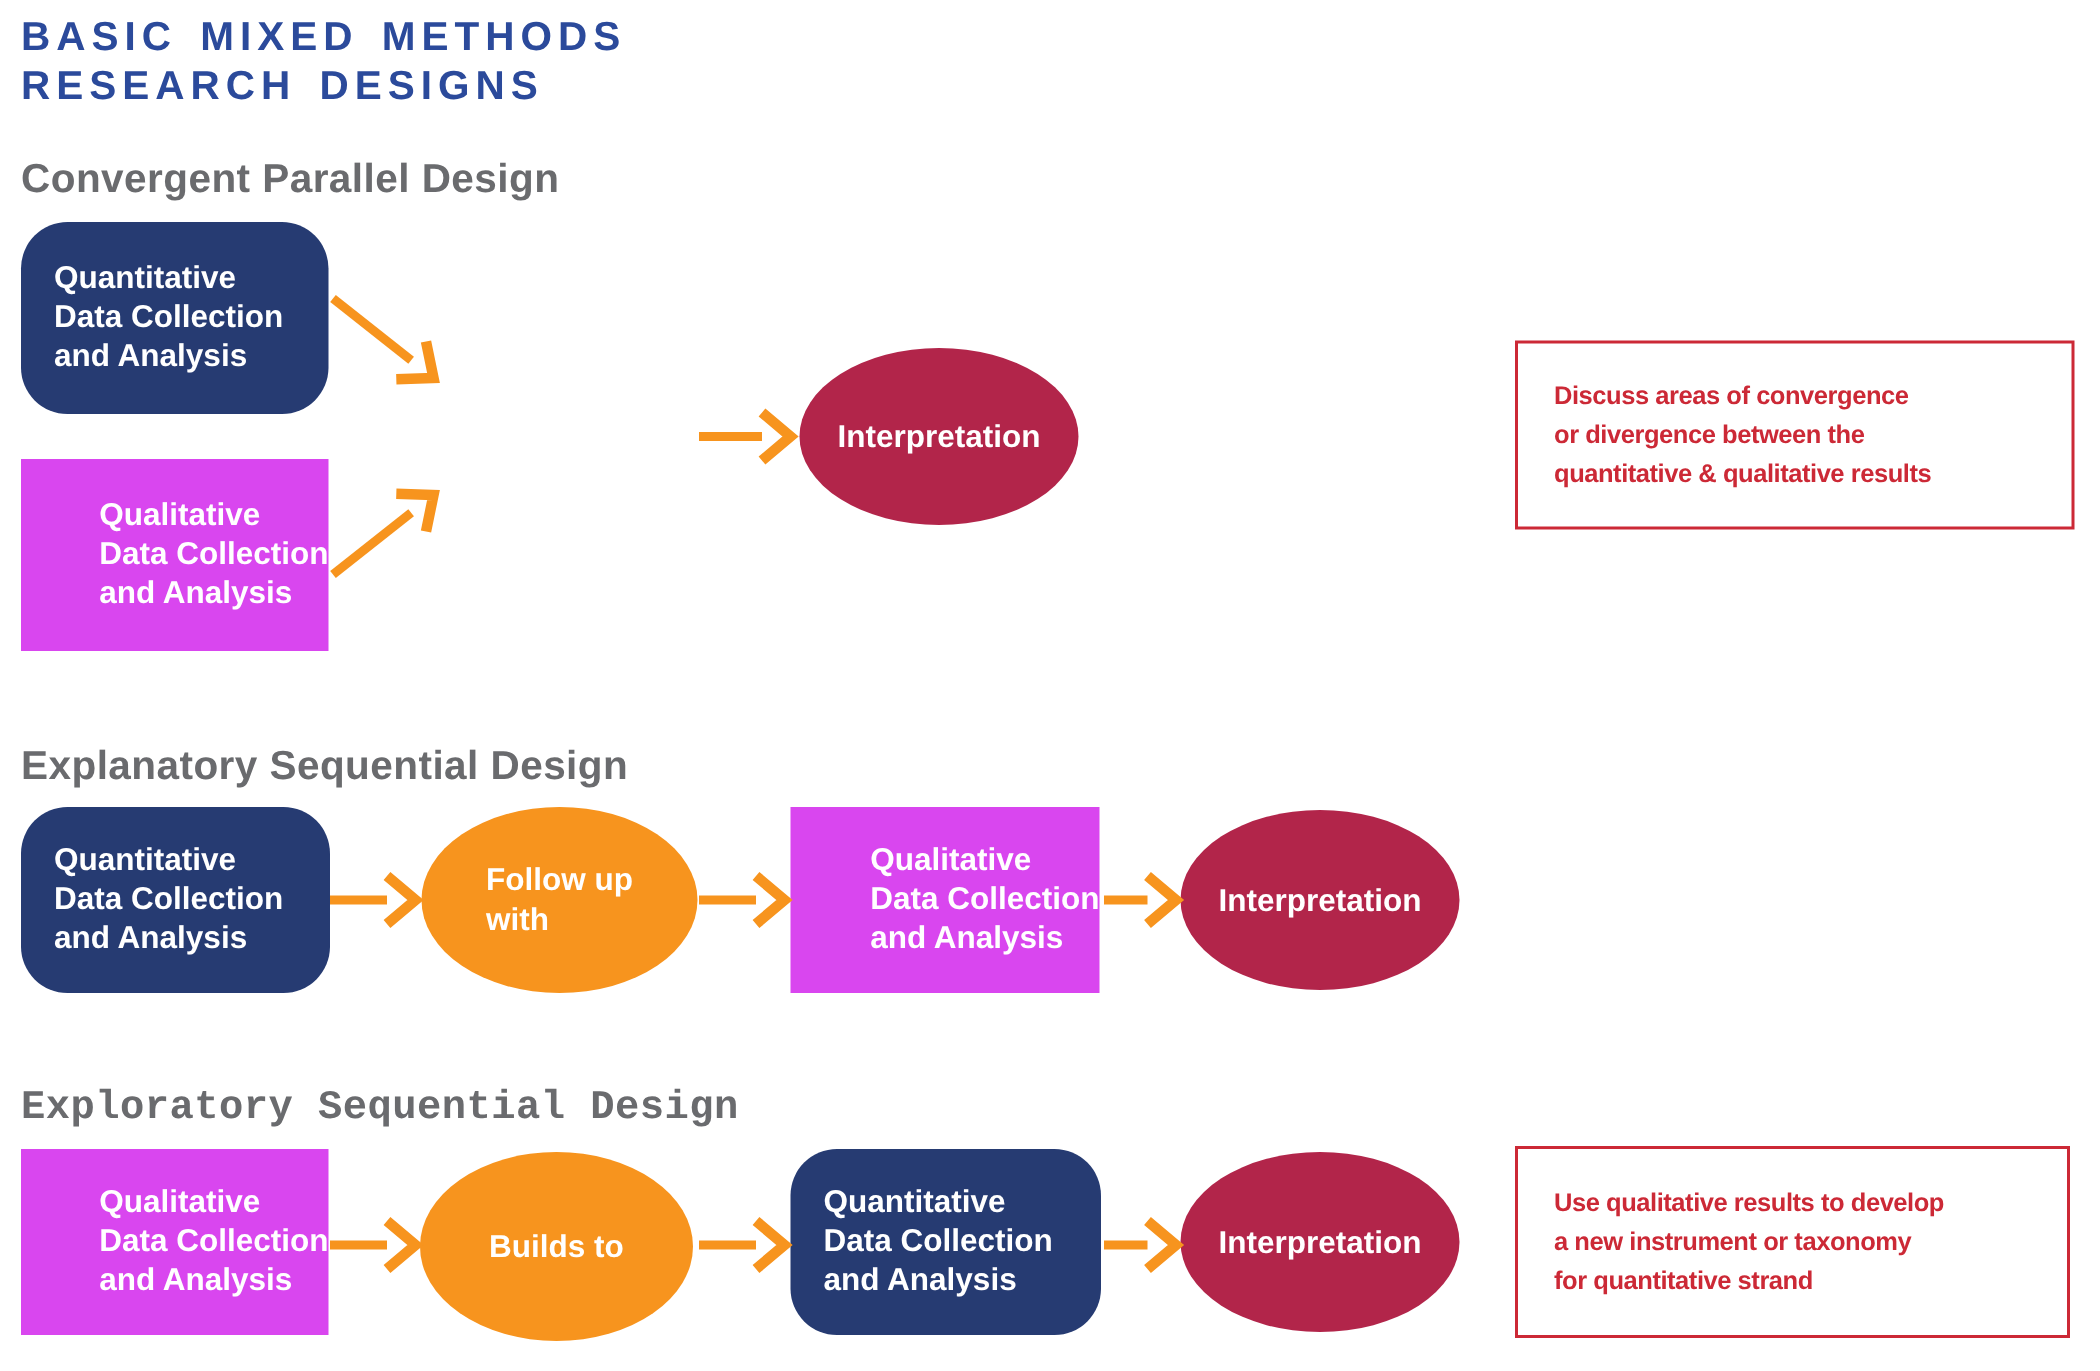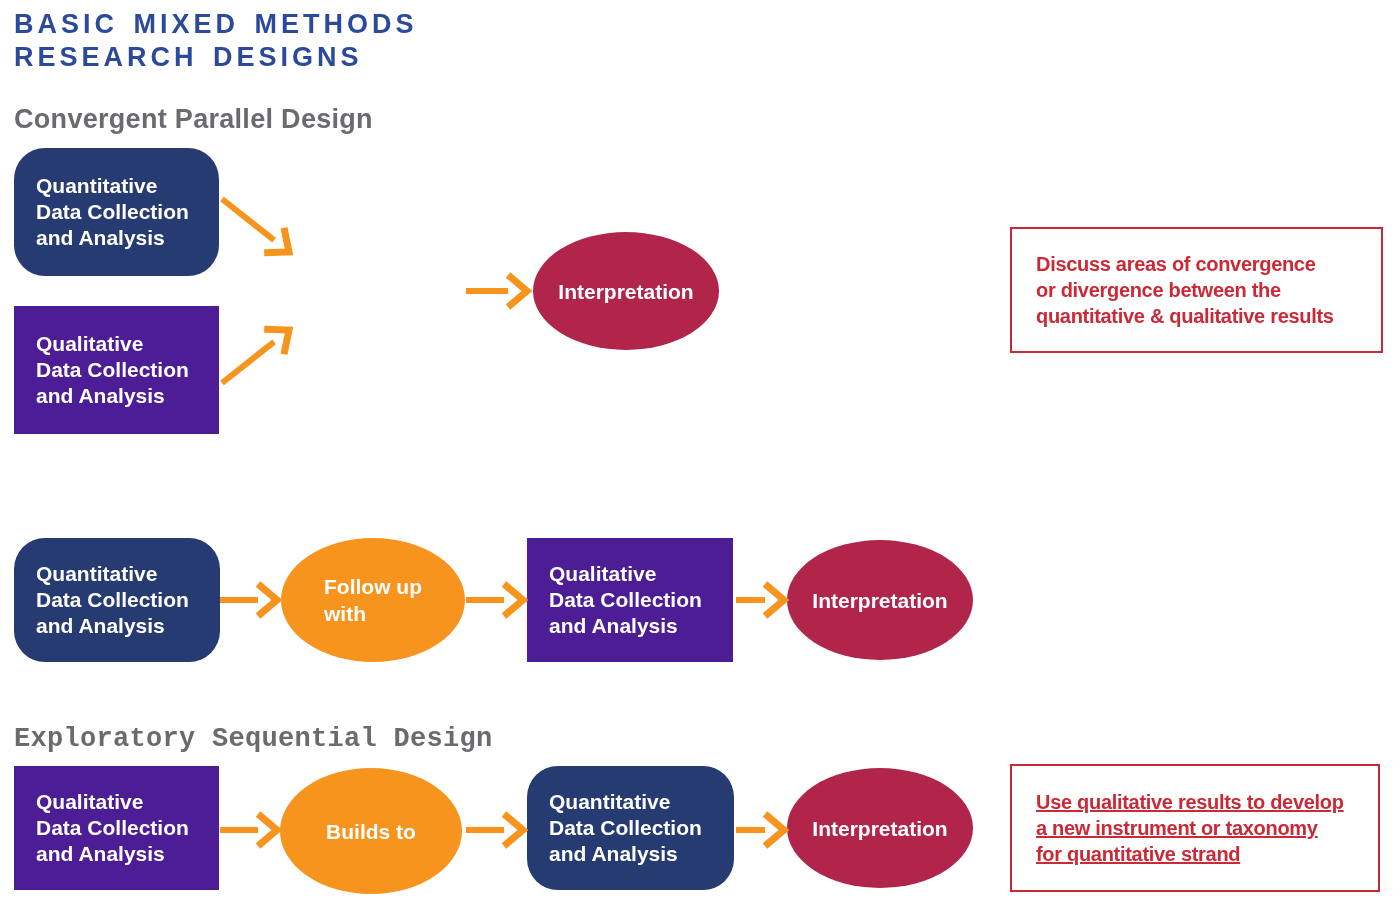--- a/index.html
+++ b/index.html
@@ -20,34 +20,34 @@
     color:#6A6B6E;font-weight:700;font-size:27px;line-height:28px;
     letter-spacing:0.3px;white-space:nowrap;
   }
   .box{
     position:absolute;display:flex;align-items:center;
     color:#ffffff;font-weight:700;font-size:21px;line-height:26px;
     padding-left:22px;box-sizing:border-box;
   }
   .box span{white-space:pre-line;}
   .box.blue{background:#263B72;border-radius:31px;}
-  .box.teal{background:#4c1d95;}
+  .box.teal{background:#d946ef;justify-content:flex-end;}
   .ellipse{
     position:absolute;border-radius:50%;
     display:flex;align-items:center;justify-content:center;
     color:#ffffff;font-weight:700;font-size:21px;line-height:27px;
     box-sizing:border-box;
   }
   .ellipse span{white-space:pre-line;text-align:left;}
   .ellipse.orange{background:#F7941E;}
   .ellipse.crimson{background:#B2254A;}
   .note{
     position:absolute;display:flex;align-items:center;
     border:2px solid #CC2936;box-sizing:border-box;
-    color:#CC2936;font-weight:700;font-size:20px;line-height:26px;
+    color:#CC2936;font-weight:700;font-size:17px;line-height:26px;
     letter-spacing:-0.3px;
     padding-left:24px;padding-right:6px;
   }
   .note span{white-space:pre-line;}
   #arrows-svg{position:absolute;left:0;top:0;pointer-events:none;}
 </style>
 </head>
 <body>
 
 <div id="canvas">
@@ -73,20 +73,21 @@
   <div class="ellipse crimson" style="left:533px;top:232px;width:186px;height:118px;">
     <span>Interpretation</span>
   </div>
 
   <div class="note" style="left:1010px;top:227px;width:373px;height:126px;">
     <span>Discuss areas of convergence
 or divergence between  the
 quantitative &amp; qualitative results</span>
   </div>
 
+  <div class="heading" style="left:14px;top:496px;">Explanatory Sequential Design</div>
 
   <div class="box blue" style="left:14px;top:538px;width:206px;height:124px;">
     <span>Quantitative
 Data Collection
 and Analysis</span>
   </div>
 
   <div class="ellipse orange" style="left:281px;top:538px;width:184px;height:124px;justify-content:center;">
     <span>Follow up
 with</span>
@@ -118,21 +119,21 @@
   <div class="box blue" style="left:527px;top:766px;width:207px;height:124px;">
     <span>Quantitative
 Data Collection
 and Analysis</span>
   </div>
 
   <div class="ellipse crimson" style="left:787px;top:768px;width:186px;height:120px;">
     <span>Interpretation</span>
   </div>
 
-  <div class="note" style="left:1010px;top:764px;width:370px;height:128px;text-decoration:underline;">
+  <div class="note" style="left:1010px;top:764px;width:370px;height:128px;">
     <span>Use qualitative results to develop
 a new instrument or taxonomy
 for quantitative strand</span>
   </div>
 
   <svg id="arrows-svg" width="1400" height="914" viewBox="0 0 1400 914">
       <g>
         <line x1="222" y1="199" x2="274.1" y2="240.2" stroke="#F7941E" stroke-width="6"></line>
         <polyline points="264.2,252.8 289,252 284.0,227.7" fill="none" stroke="#F7941E" stroke-width="7"></polyline>
       </g>

